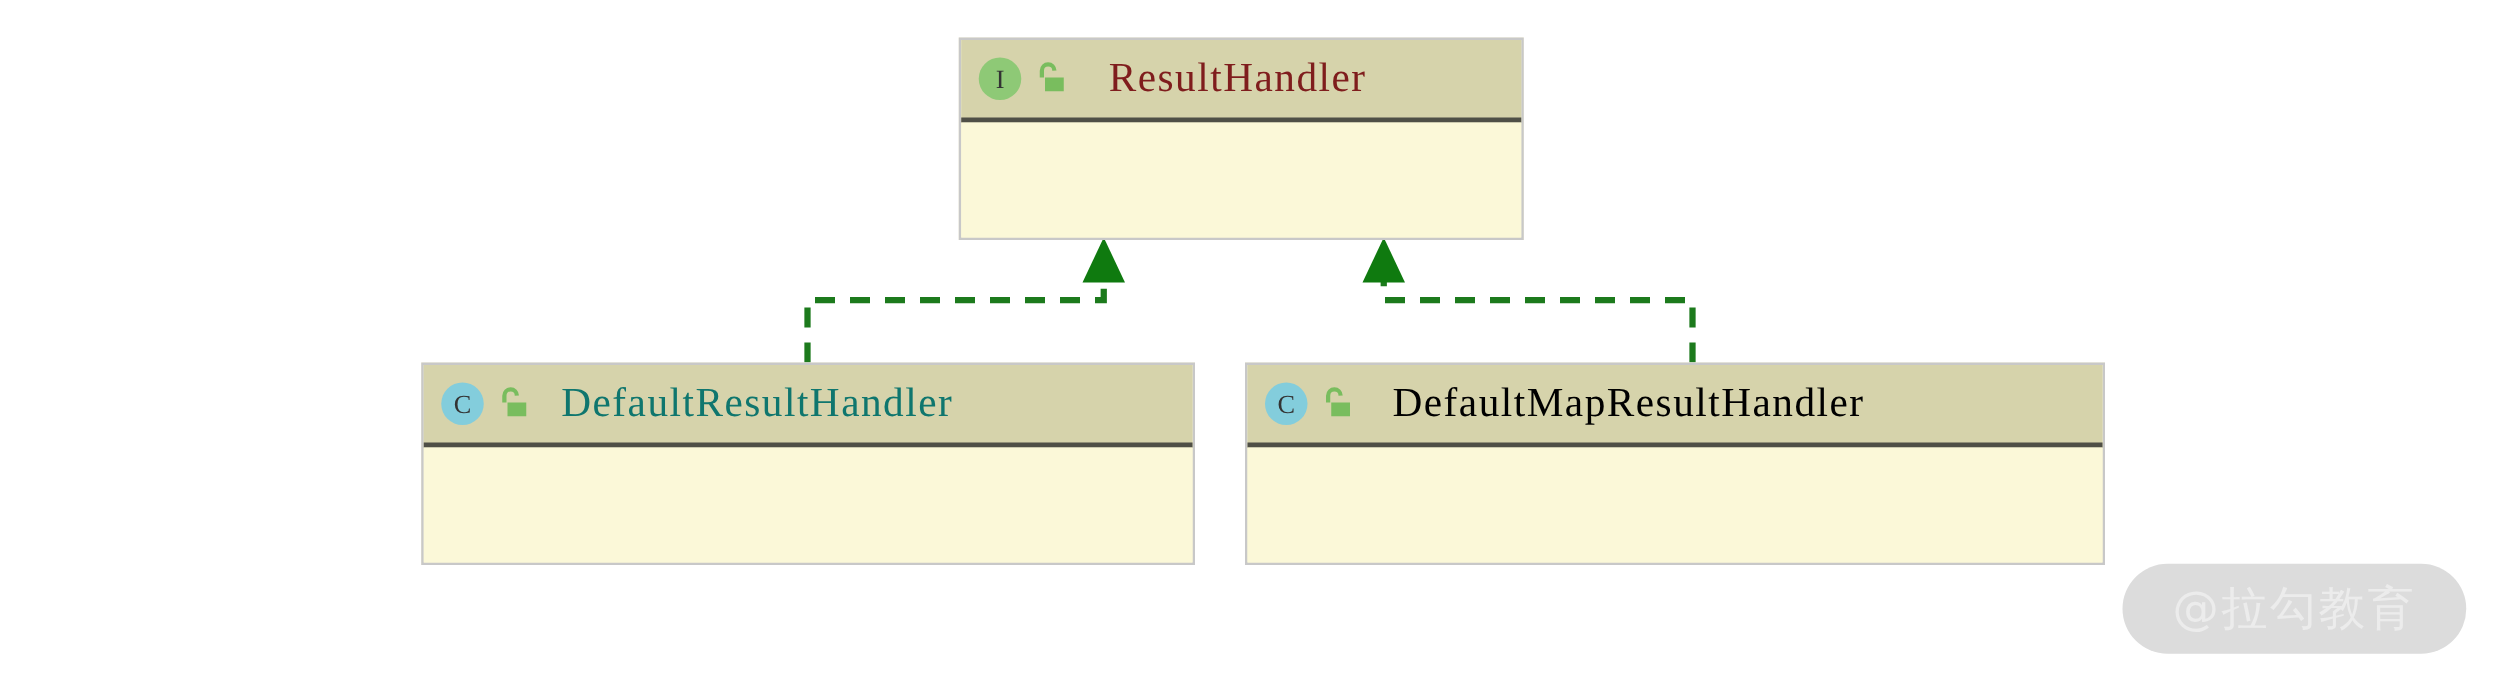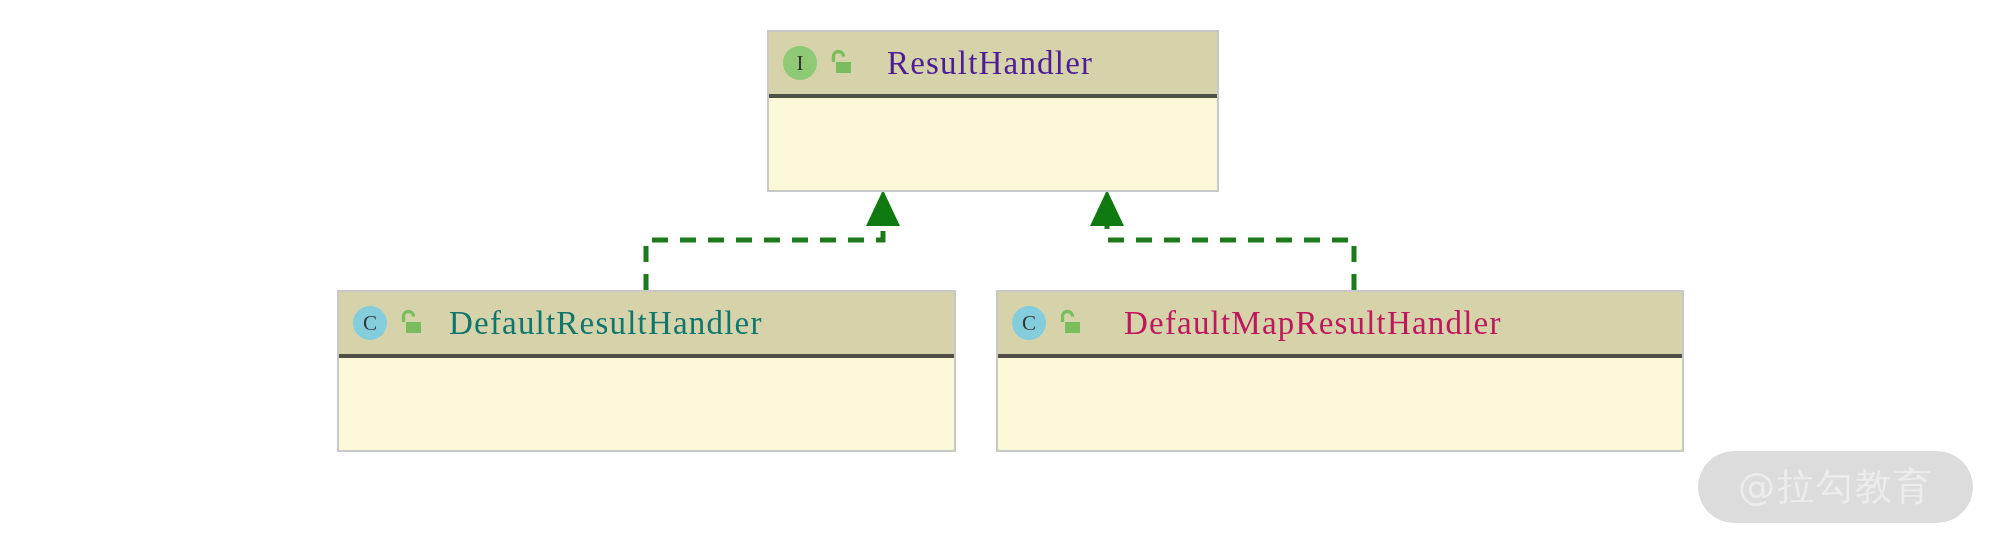--- a/index.html
+++ b/index.html
@@ -76,30 +76,30 @@
     display: block;
   }
 
   .uml-title {
     font-family: "Liberation Serif", "DejaVu Serif", serif;
     font-size: 33px;
     letter-spacing: 1.2px;
     white-space: nowrap;
   }
   .title-interface {
-    color: #4c1d95;
+    color: #7f1d1d;
     margin-left: 34px;
   }
   .title-class-blue {
     color: #0f766e;
     margin-left: 26px;
   }
   .title-class-dark {
-    color: #be185d;
-    margin-left: 42px;
+    color: #000000;
+    margin-left: 32px;
   }
 
   
   #box-result-handler {
     left: 767px;
     top: 30px;
     width: 452px;
     height: 162px;
   }
   #box-result-handler .uml-body { height: 92px; }

